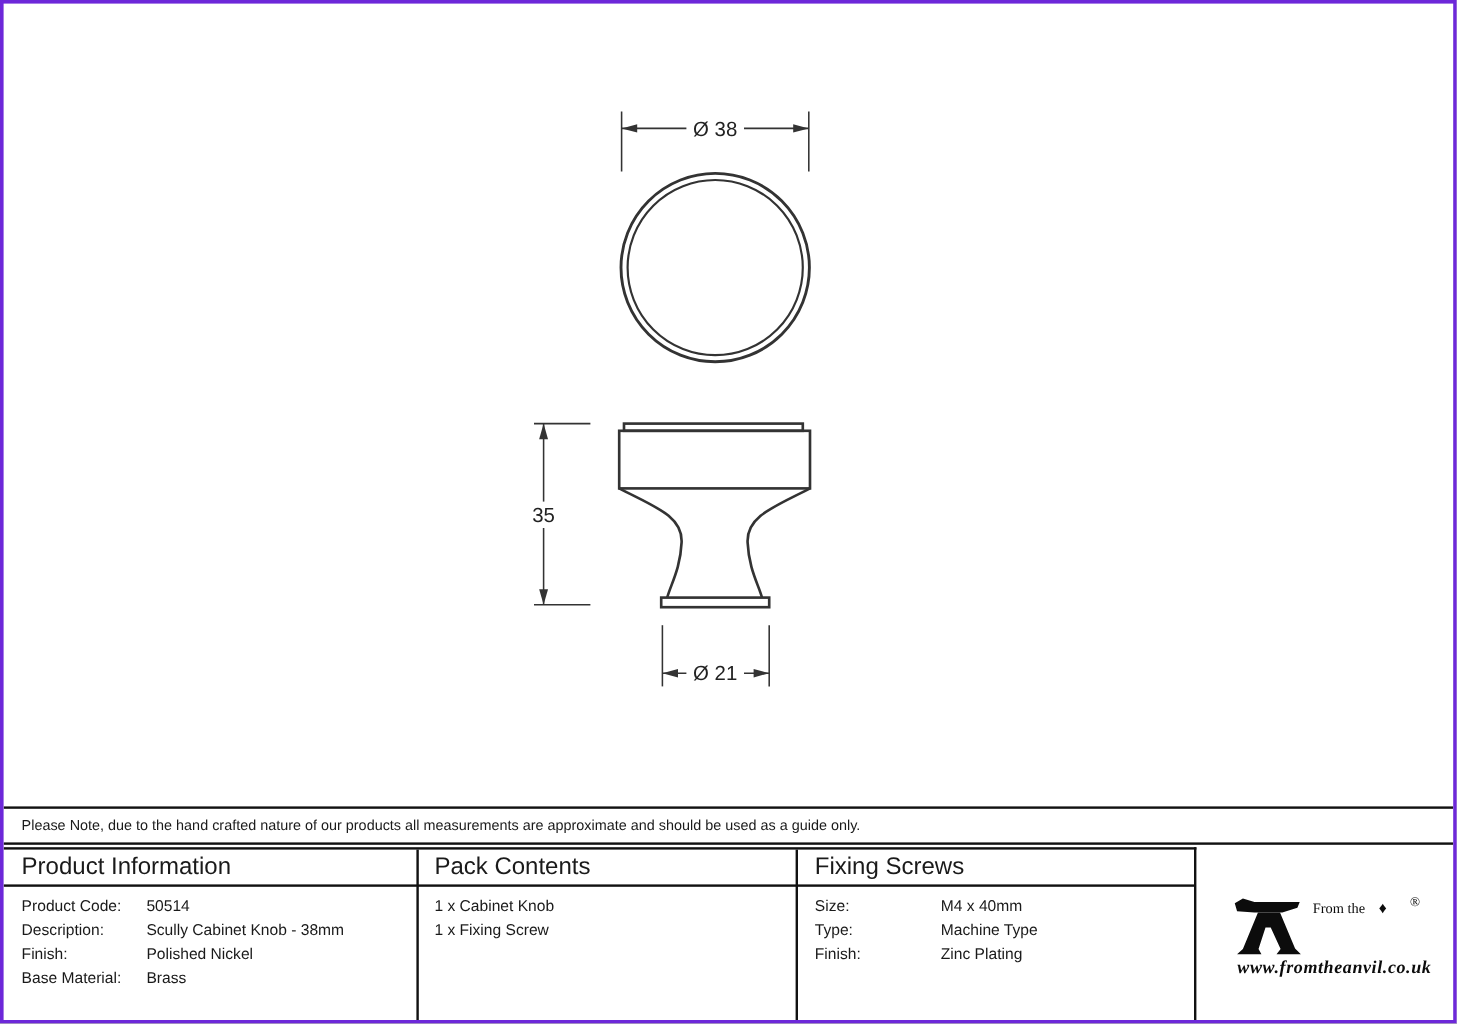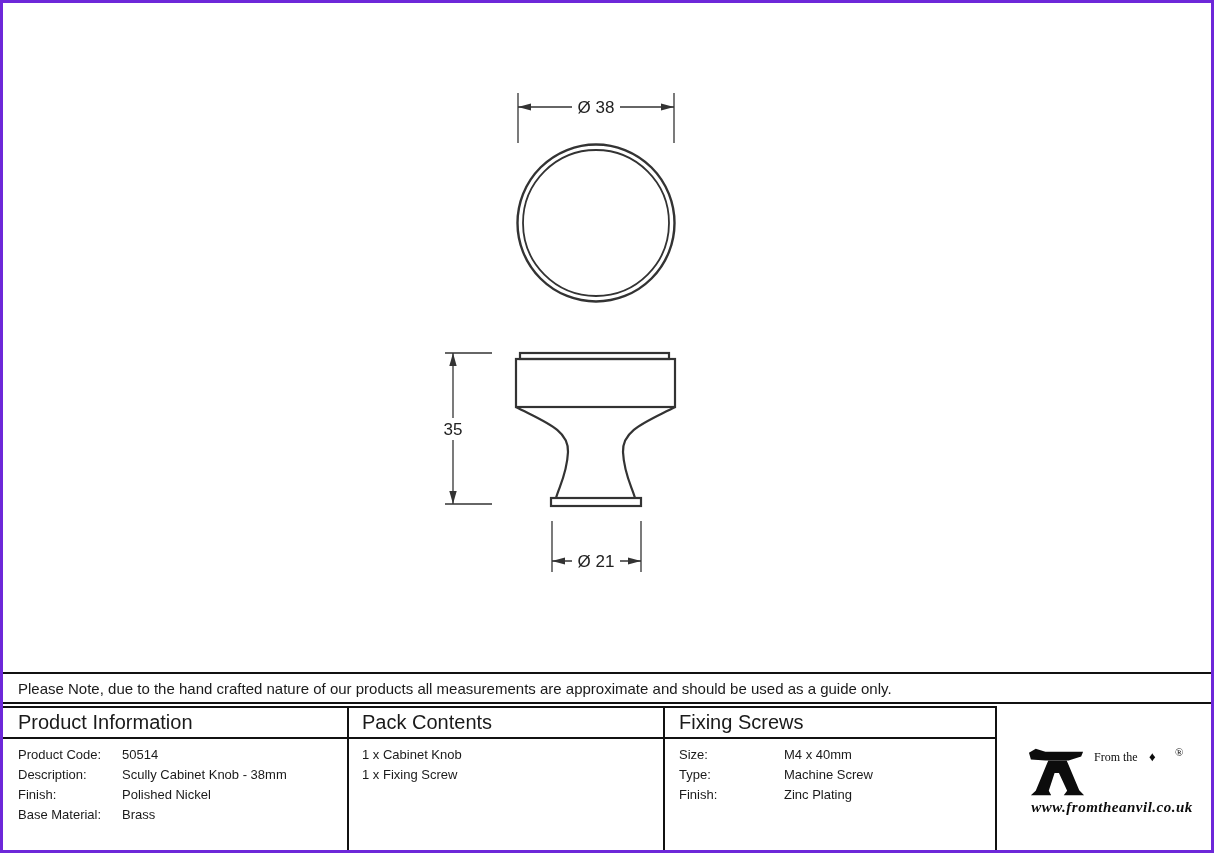--- a/index.html
+++ b/index.html
@@ -15,21 +15,21 @@
   }
   svg text{font-family:"Liberation Sans", sans-serif;}
   .drawing{position:absolute;left:0;top:0;}
   
   .note-box{
     position:absolute;left:0;right:0;top:669px;height:32px;
     border-top:2px solid #111;border-bottom:2px solid #111;
     display:flex;align-items:center;
     box-sizing:border-box;
   }
-  .note-box span{padding-left:15px;font-size:15px;}
+  .note-box span{padding-left:15px;font-size:12px;}
   
   .spec-table{
     position:absolute;left:0;top:703px;bottom:0;width:994px;
     border-top:2px solid #111;border-right:2px solid #111;
     box-sizing:border-box;
   }
   .hline{position:absolute;left:0;width:100%;height:2px;background:#111;}
   .vline{position:absolute;top:0;bottom:0;width:2px;background:#111;}
   .cellhead{position:absolute;top:0;height:29px;line-height:29px;font-size:20px;}
   .cellline{position:absolute;height:20px;line-height:20px;font-size:13px;white-space:nowrap;}
@@ -124,21 +124,21 @@
     <div class="cellline" style="left:119px;top:77px;">Polished Nickel</div>
     <div class="cellline" style="left:15px;top:97px;">Base Material:</div>
     <div class="cellline" style="left:119px;top:97px;">Brass</div>
 
     <div class="cellline" style="left:359px;top:37px;">1 x Cabinet Knob</div>
     <div class="cellline" style="left:359px;top:57px;">1 x Fixing Screw</div>
 
     <div class="cellline" style="left:676px;top:37px;">Size:</div>
     <div class="cellline" style="left:781px;top:37px;">M4 x 40mm</div>
     <div class="cellline" style="left:676px;top:57px;">Type:</div>
-    <div class="cellline" style="left:781px;top:57px;">Machine Screw</div>
+    <div class="cellline" style="left:781px;top:57px;">Machine Type</div>
     <div class="cellline" style="left:676px;top:77px;">Finish:</div>
     <div class="cellline" style="left:781px;top:77px;">Zinc Plating</div>
   </div>
 
   <div class="logo-cell">
     <div class="logo">
       <svg class="anvil-ico" viewBox="0 0 60 52">
         <g fill="#0c0c0c">
           <path d="M3 13 L1 6 L8 2 L18 5 L57 5 L55 10 L42 14 L18 14 Z"></path>
           <path d="M21 14 L40 14 L53 45 L58 50 L37 50 L40.5 45.5 L32 27 L27.5 27 L21.5 45.5 L24 50 L3 50 L8 45.5 Z"></path>

